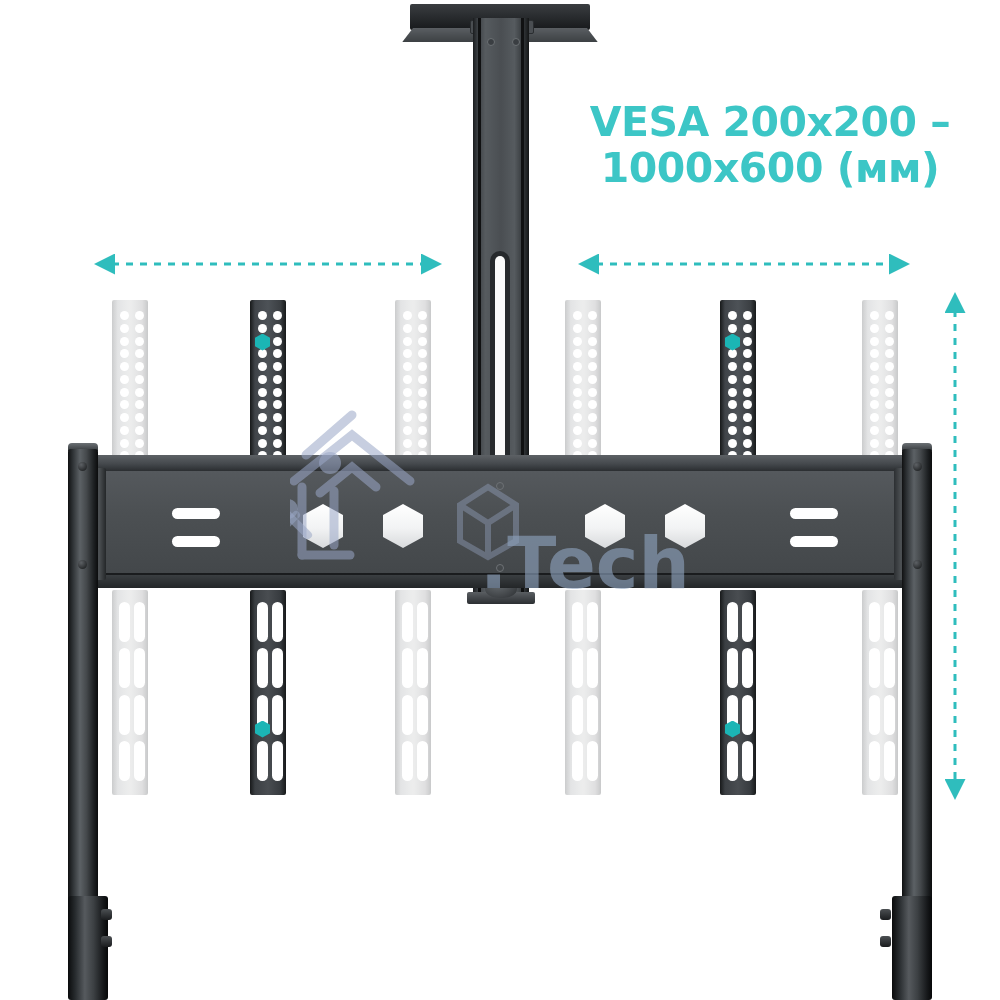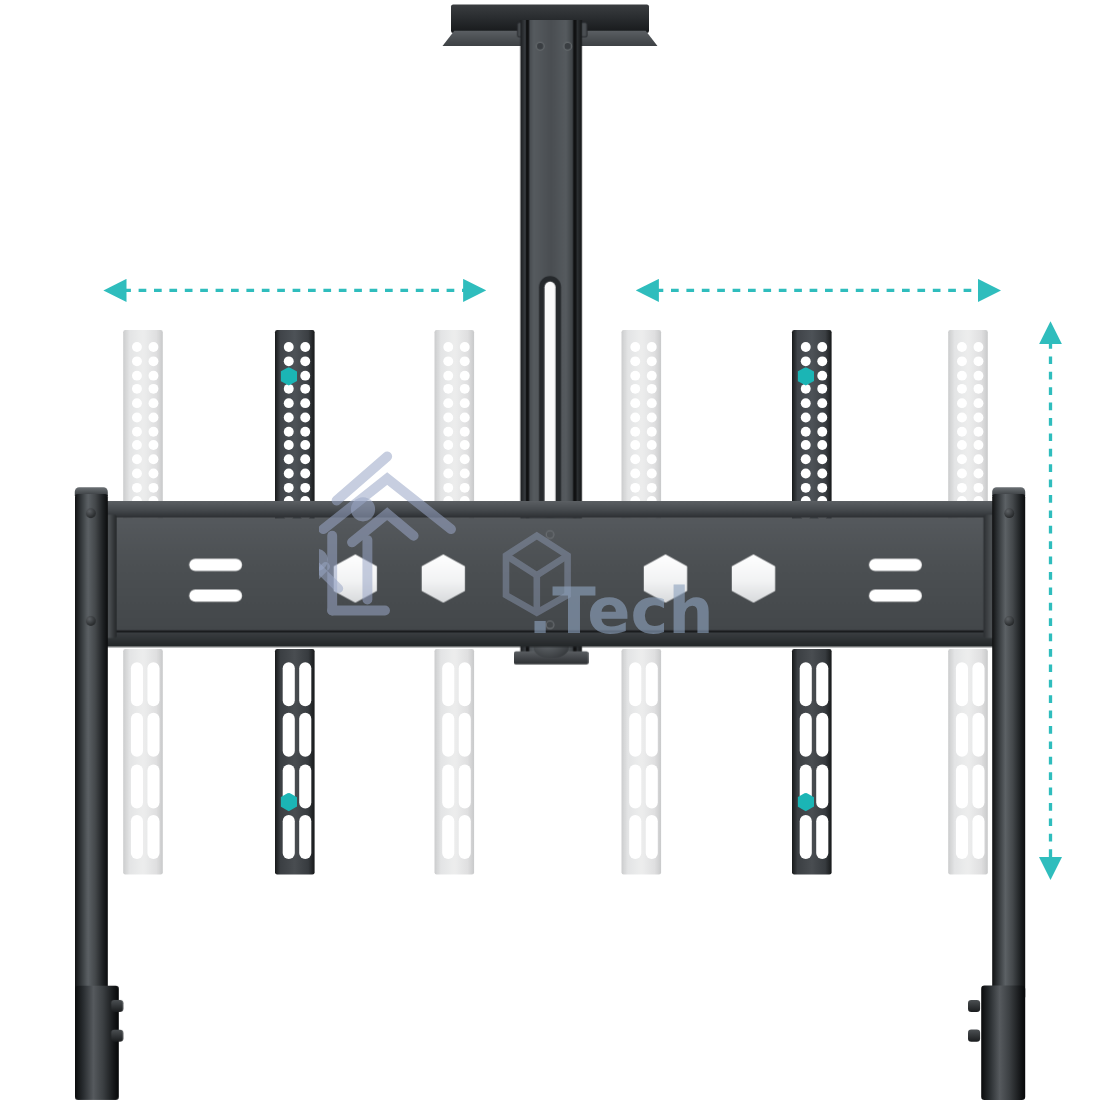--- a/index.html
+++ b/index.html
@@ -234,21 +234,21 @@
     pointer-events: none;
   }
   .wm-text {
     position: absolute;
     font-family: "DejaVu Sans", sans-serif;
     font-weight: 700;
     color: #7FA8C4;
     opacity: .62;
   }
   #wm-main { left: 8px; top: 58px; font-size: 70px; letter-spacing: -1px; }
-  #wm-sub  { left: 190px; top: 126px; font-size: 58px; letter-spacing: 0px; color:#8FA3BE;text-align:center; }
+  #wm-sub  { left: 190px; top: 126px; font-size: 72px; letter-spacing: 0px; color:#8FA3BE;text-align:center; }
 </style>
 </head>
 <body>
 
 <div id="stage">
 
   <div class="ceiling-plate"></div>
   <div class="ceiling-plate-shadow"></div>
   <div class="ceiling-bracket"></div>
 
@@ -579,20 +579,22 @@
         <path d="M0,0 L0,7 L7,3.5 z" fill="#2FBDBD"></path>
       </marker>
     </defs>
     <g id="arrow-group">
         <line x1="112" y1="264" x2="424" y2="264" stroke="#2FBDBD" stroke-width="3" stroke-dasharray="7 7" marker-start="url(#ah-l)" marker-end="url(#ah-r)"></line>
         <line x1="596" y1="264" x2="892" y2="264" stroke="#2FBDBD" stroke-width="3" stroke-dasharray="7 7" marker-start="url(#ah-l)" marker-end="url(#ah-r)"></line>
         <line x1="955" y1="310" x2="955" y2="782" stroke="#2FBDBD" stroke-width="3" stroke-dasharray="7 7" marker-start="url(#ah-l)" marker-end="url(#ah-r)"></line>
       </g>
   </svg>
 
+  <div id="vesa-label">VESA 200x200 –
+1000x600 (мм)</div>
 
   <div id="watermark">
     <svg width="420" height="210" viewBox="0 0 420 210">
       <g stroke="#9aa7c6" stroke-width="9" fill="none" opacity=".55" stroke-linecap="round">
         <path d="M16,60 L62,20"></path>
         <path d="M4,86 L62,40 L120,86"></path>
         <path d="M30,98 L62,72 L86,92"></path>
         <path d="M12,92 L12,160"></path>
         <path d="M44,96 L44,150"></path>
         <path d="M12,160 L60,160"></path>

